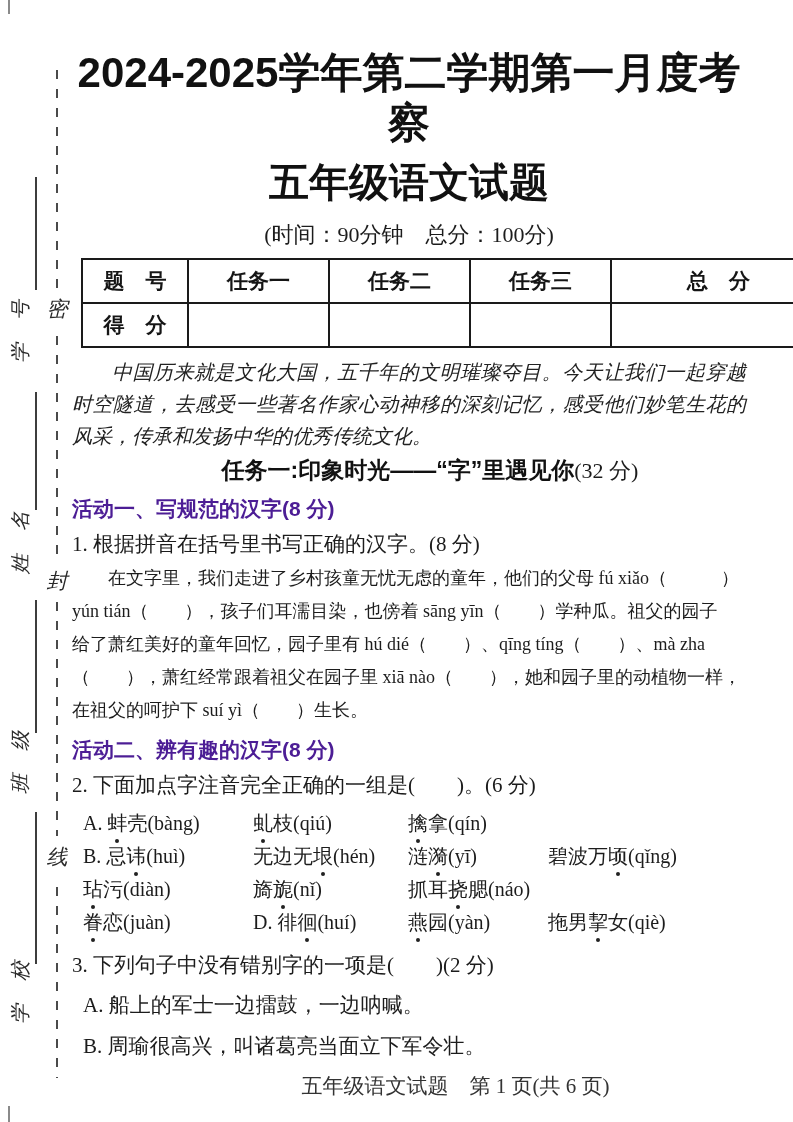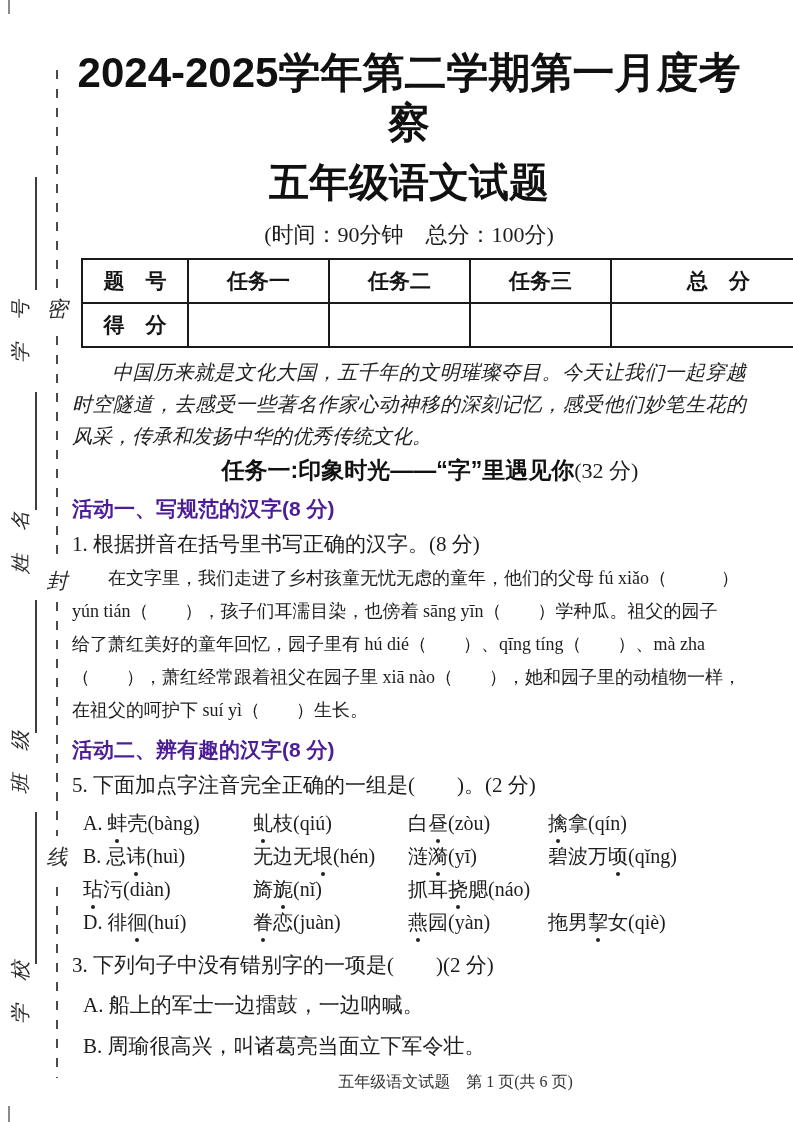--- a/index.html
+++ b/index.html
@@ -43,21 +43,21 @@
   .q2-row{display:grid;grid-template-columns:170px 155px 140px auto;line-height:26px;
           margin-bottom:7px;font-size:20px;}
   .opt-key{margin-right:5px;}
   .dc{position:relative;display:inline-block;}
   .dc::after{content:'';position:absolute;left:50%;margin-left:-2px;bottom:-7px;width:4px;height:4px;
              border-radius:50%;background:#222;}
   .q3-option{margin:16px 0 0;padding-left:11px;font-size:21px;line-height:24px;}
   .q3-option.b{margin-top:17px;}
   
   .page-footer{position:absolute;top:1072px;left:0;width:793px;box-sizing:border-box;
-               padding-left:118px;text-align:center;font-size:16px;color:#333;}
+               padding-left:118px;text-align:center;font-size:21px;color:#333;}
 </style>
 </head>
 <body>
 
 <div class="page">
 
   <div class="corner-mark" style="left:8px;top:0;height:14px;"></div>
   <div class="corner-mark" style="left:8px;top:1106px;height:16px;"></div>
   <div class="dash-line"></div>
 
@@ -119,43 +119,42 @@
 
     <div class="q1-lines">
       <div class="q1-line first">在文字里，我们走进了乡村孩童无忧无虑的童年，他们的父母 fú xiǎo（　　　）</div>
       <div class="q1-line">yún tián（　　），孩子们耳濡目染，也傍着 sāng yīn（　　）学种瓜。祖父的园子</div>
       <div class="q1-line">给了萧红美好的童年回忆，园子里有 hú dié（　　）、qīng tíng（　　）、mà zha</div>
       <div class="q1-line">（　　），萧红经常跟着祖父在园子里 xiā nào（　　），她和园子里的动植物一样，</div>
       <div class="q1-line">在祖父的呵护下 suí yì（　　）生长。</div>
     </div>
 
     <div class="act-heading">活动二、辨有趣的汉字(8 分)</div>
-    <div class="q-label">5. 下面加点字注音完全正确的一组是(　　)。(2 分)</div>
+    <div class="q-label">2. 下面加点字注音完全正确的一组是(　　)。(6 分)</div>
 
     <div class="q2-grid">
       <div class="q2-row">
         <span><span class="opt-key">A.</span><span></span><span class="dc">蚌</span><span>壳(bàng)</span></span>
         <span><span></span><span class="dc">虬</span><span>枝(qiú)</span></span>
-        <span><span>白</span><span class="dc">昼</span><span>(zòu)</span></span>
         <span><span></span><span class="dc">擒</span><span>拿(qín)</span></span>
       </div>
       <div class="q2-row">
         <span><span class="opt-key">B.</span><span>忌</span><span class="dc">讳</span><span>(huì)</span></span>
         <span><span>无边无</span><span class="dc">垠</span><span>(hén)</span></span>
         <span><span>涟</span><span class="dc">漪</span><span>(yī)</span></span>
         <span><span>碧波万</span><span class="dc">顷</span><span>(qǐng)</span></span>
       </div>
       <div class="q2-row">
         <span><span></span><span class="dc">玷</span><span>污(diàn)</span></span>
         <span><span>旖</span><span class="dc">旎</span><span>(nǐ)</span></span>
         <span><span>抓耳</span><span class="dc">挠</span><span>腮(náo)</span></span>
       </div>
       <div class="q2-row">
+        <span><span></span><span class="dc">眷</span><span>恋(juàn)</span></span>
         <span><span class="opt-key">D.</span><span>徘</span><span class="dc">徊</span><span>(huí)</span></span>
-        <span><span></span><span class="dc">眷</span><span>恋(juàn)</span></span>
         <span><span></span><span class="dc">燕</span><span>园(yàn)</span></span>
         <span><span>拖男</span><span class="dc">挈</span><span>女(qiè)</span></span>
       </div>
     </div>
 
     <div class="q-label" style="margin-top:18px;">3. 下列句子中没有错别字的一项是(　　)(2 分)</div>
     <div class="q3-option">A. 船上的军士一边擂鼓，一边呐喊。</div>
     <div class="q3-option b">B. 周瑜很高兴，叫诸葛亮当面立下军令壮。</div>
 
   </div>

